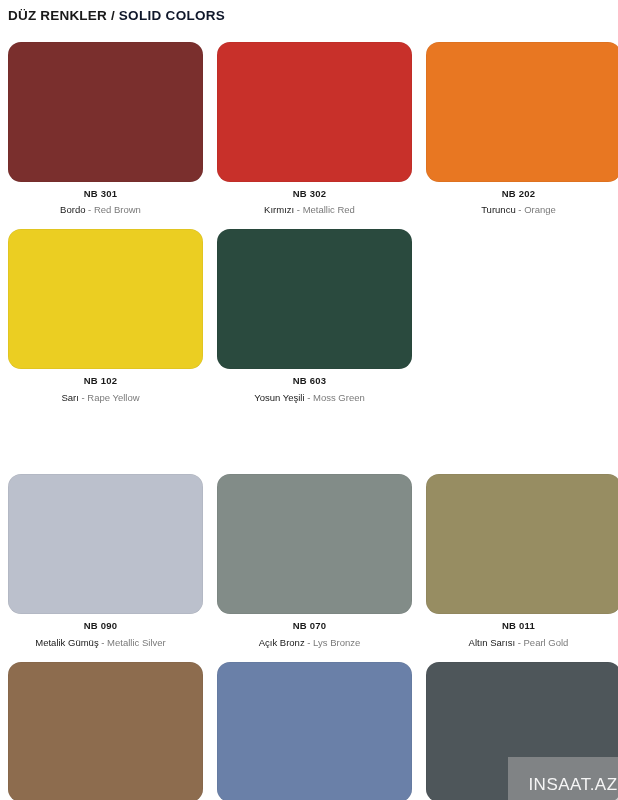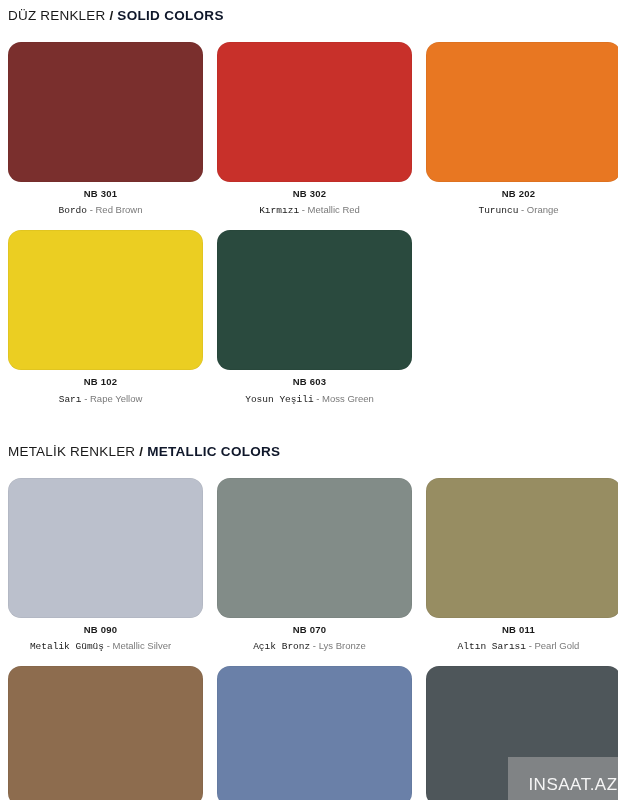--- a/index.html
+++ b/index.html
@@ -31,21 +31,21 @@
   }
   .section-heading {
     font-size: 13.5px;
     letter-spacing: 0.2px;
     line-height: 1;
     white-space: nowrap;
     margin: 0;
     padding: 0 0 0 8px;
   }
   .section-heading .tr {
-    font-weight: normal;
+    font-weight: bold;
     color: #1a1a1a;
   }
   .section-heading .sep {
     font-weight: bold;
     color: #1a1a1a;
   }
   .section-heading .en {
     font-weight: bold;
     color: #0f172a;
     letter-spacing: 0.3px;
@@ -81,36 +81,35 @@
   }
   .swatch-name {
     text-align: center;
     font-size: 9.5px;
     line-height: 1.2;
     margin-top: 5px;
     white-space: nowrap;
   }
   .swatch-name .tr {
     color: #1a1a1a;
-    font-family: Liberation Mono, monospace;
   }
   .swatch-name .dash {
     color: #6d6d6d;
   }
   .swatch-name .en {
     color: #7a7a7a;
   }
 
   
   .section-solid { padding-top: 9px; }
   .section-solid .swatch-grid.row1 { margin-top: 19px; }
   .section-solid .swatch-grid.row2 { margin-top: 14px; }
 
   .section-metallic { padding-top: 40px; }
-  .section-metallic .swatch-grid.row1 { margin-top: 19px; }
+  .section-metallic .swatch-grid.row1 { margin-top: 31px; }
   .section-metallic .swatch-grid.row2 { margin-top: 14px; }
 
   
   .watermark {
     position: absolute;
     left: 508px;
     top: 757px;
     width: 130px;
     height: 43px;
     background: rgba(170,170,170,0.55);
@@ -177,23 +176,20 @@
       </div>
 
       <div class="swatch-cell"></div>
 
     </div>
 
   </div>
 
   <div class="section section-metallic">
 
-    <div class="section-heading">
-      <span class="tr">METALİK RENKLER</span><span class="sep"> / </span><span class="en">METALLIC COLORS</span>
-    </div>
 
     <div class="swatch-grid row1">
 
       <div class="swatch-cell">
         <div class="swatch-chip" style="background-color: rgb(187, 192, 204);"></div>
         <div class="swatch-code">NB 090</div>
         <div class="swatch-name"><span class="tr">Metalik Gümüş</span><span class="dash"> - </span><span class="en">Metallic Silver</span></div>
       </div>
 
       <div class="swatch-cell">

